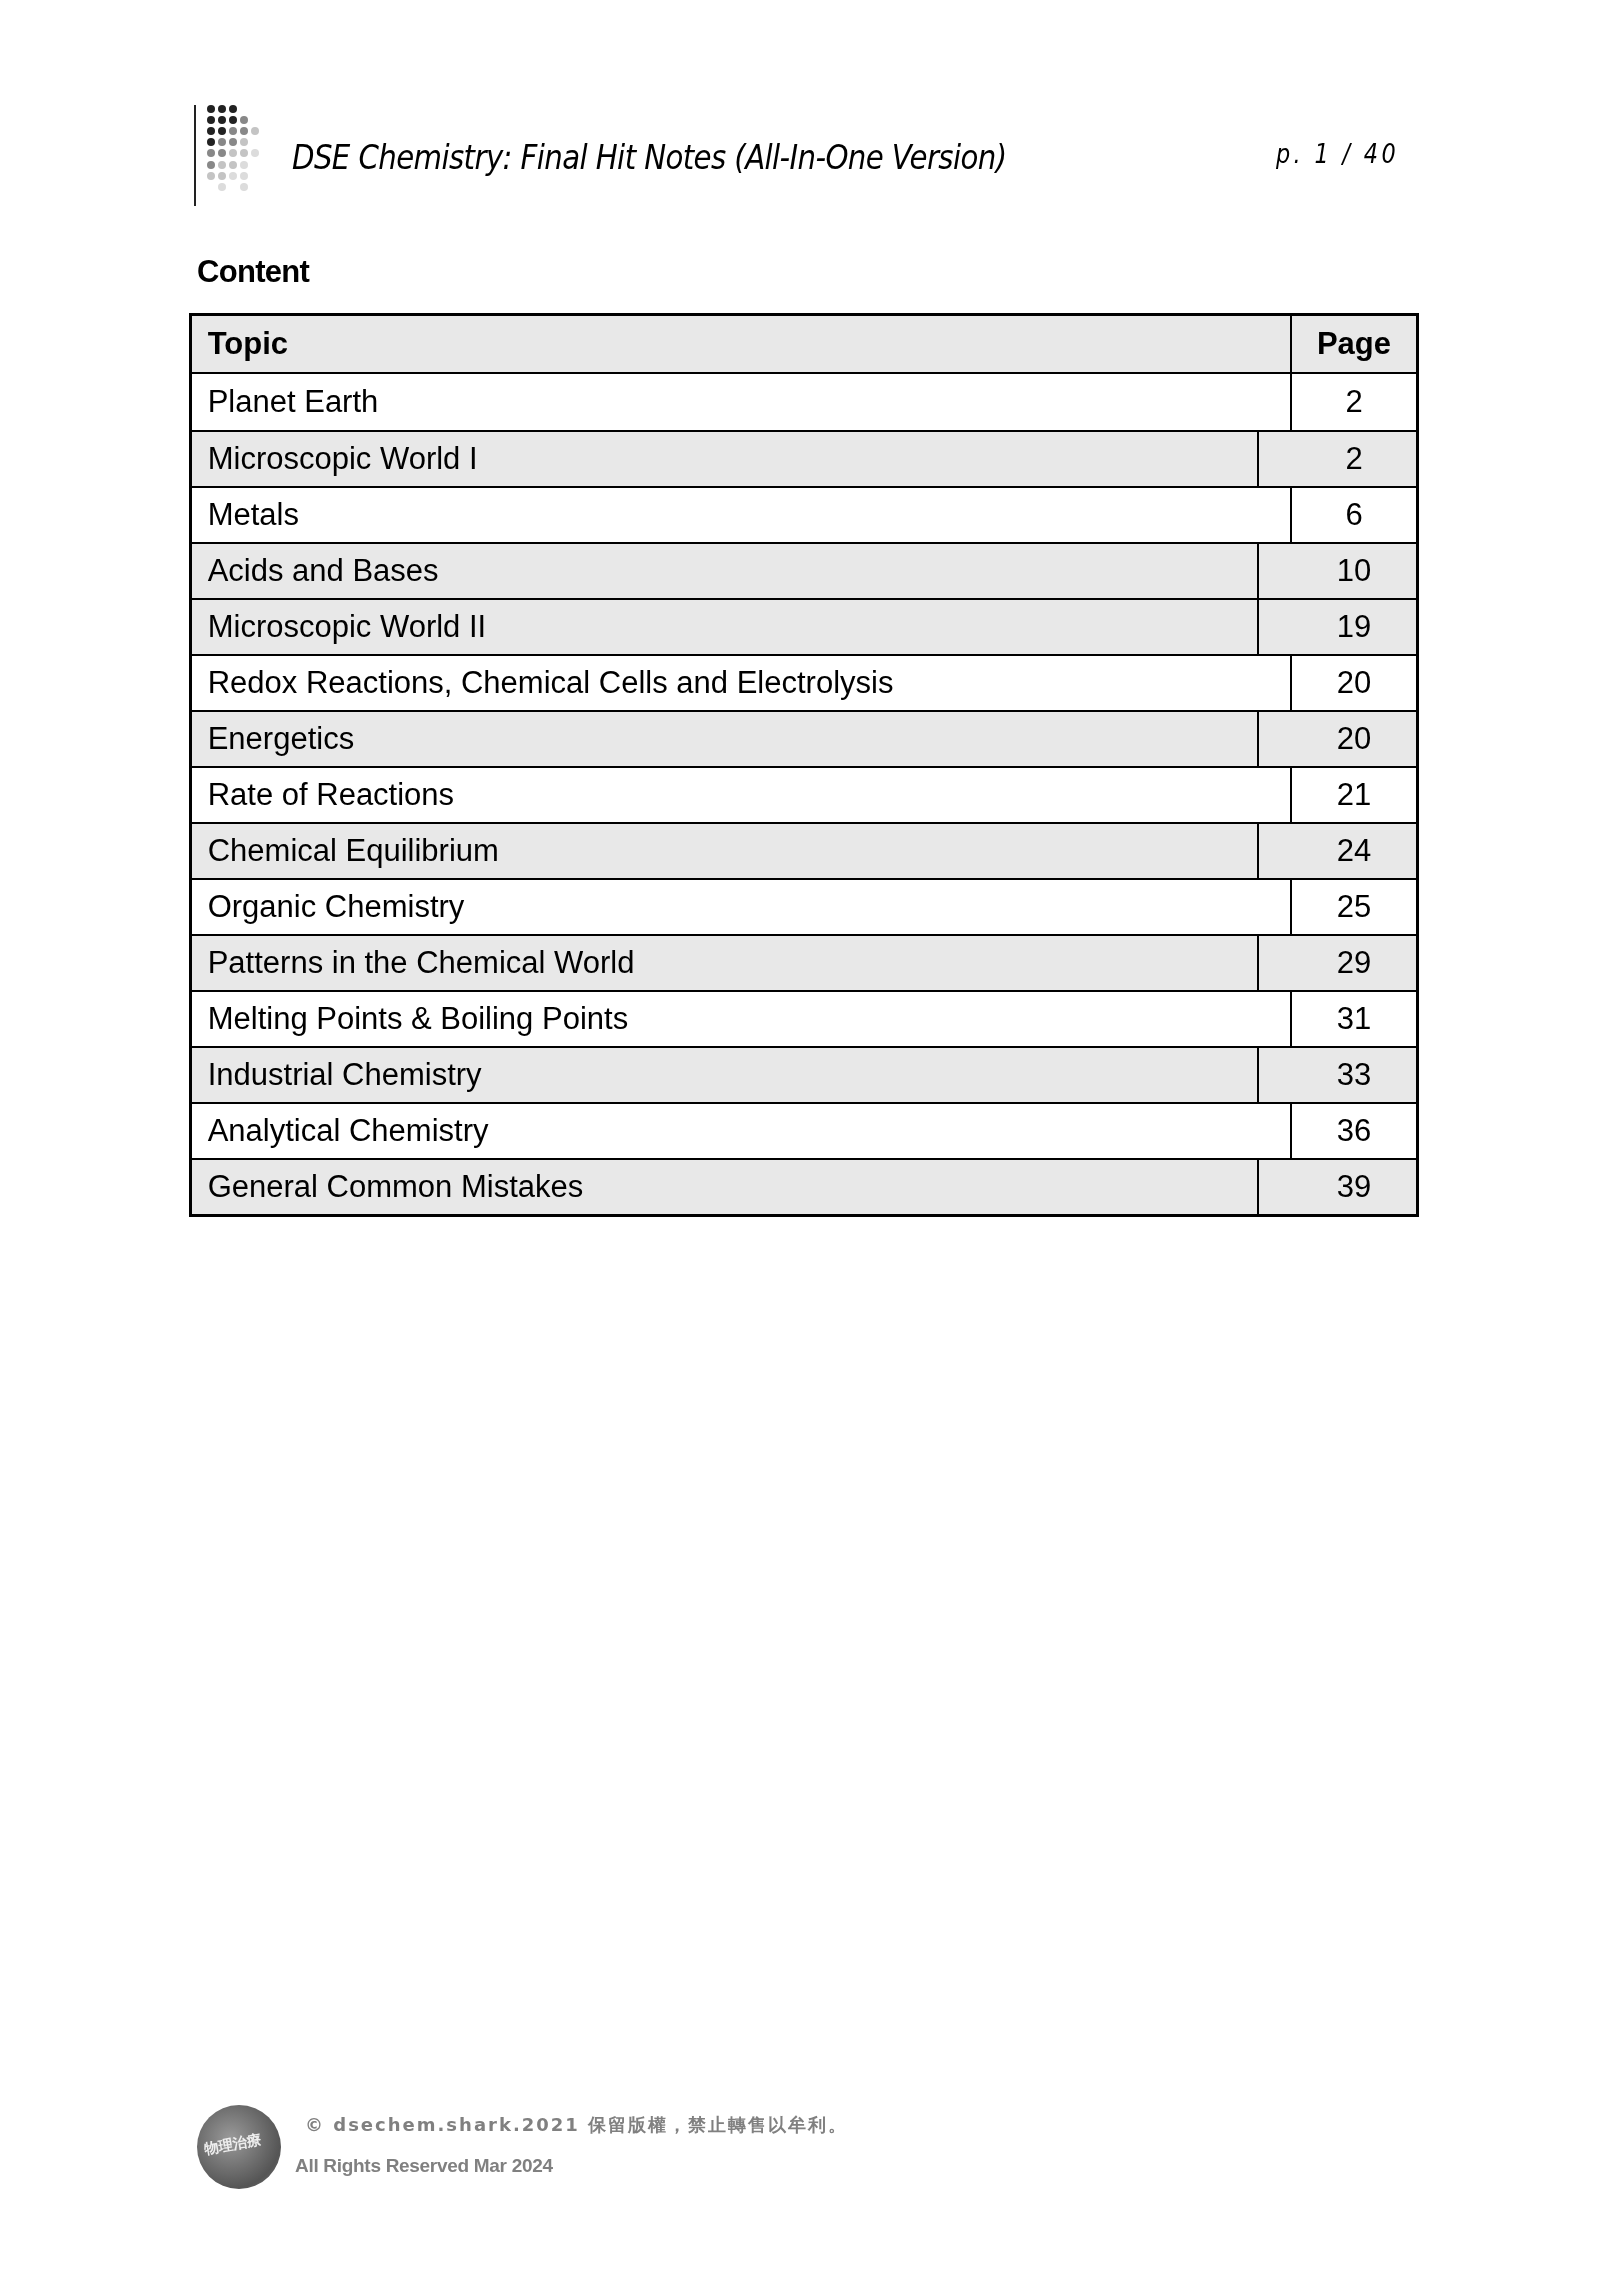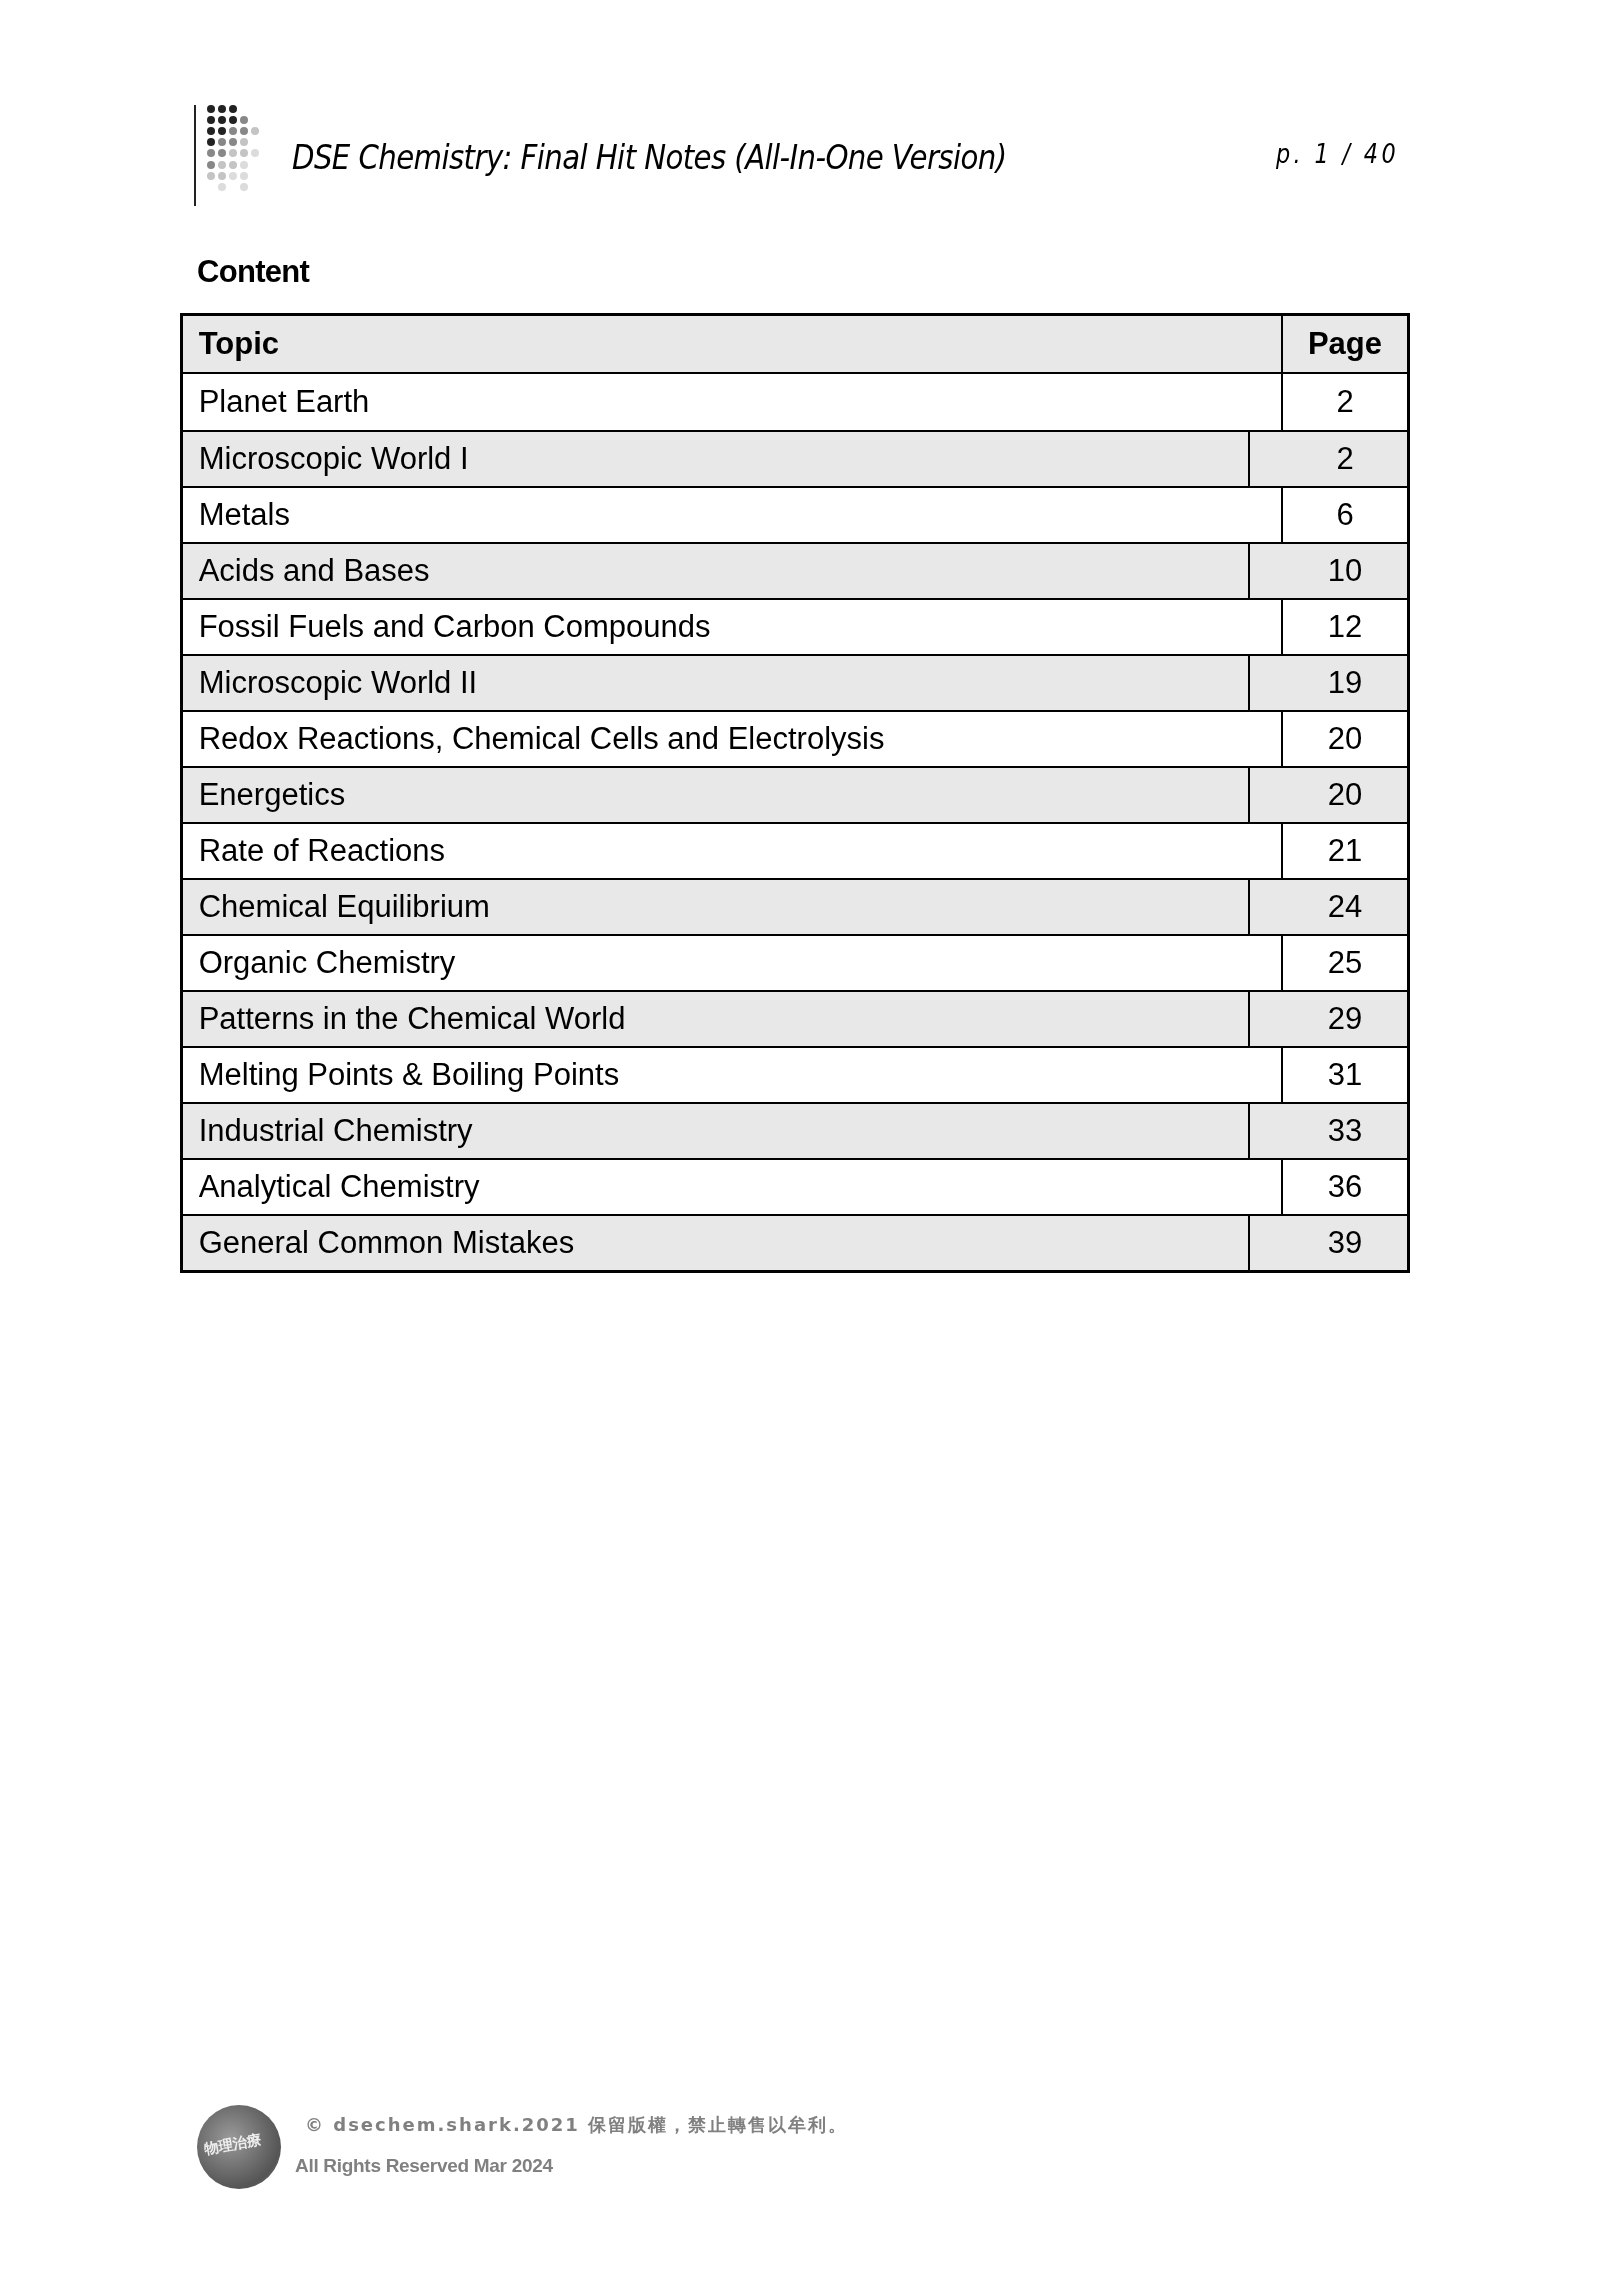--- a/index.html
+++ b/index.html
@@ -7,21 +7,21 @@
 
   .header { position: absolute; left: 0; top: 0; width: 1442px; height: 209px; }
   .header-rule { position: absolute; left: 194px; top: 105px; width: 2px; height: 101px; background: #222; }
   .dots { position: absolute; left: 207px; top: 105px; width: 65px; height: 92px; }
   .dot { position: absolute; width: 7.9px; height: 7.9px; border-radius: 50%; }
   .doc-title { position: absolute; left: 292px; top: 137px; font-family: "DejaVu Sans", sans-serif; font-style: italic; font-size: 34px; letter-spacing: -0.7px; transform: scaleX(0.86); transform-origin: left center; white-space: nowrap; }
   .page-num { position: absolute; left: 1276px; top: 139px; font-family: "DejaVu Sans", sans-serif; font-style: italic; font-size: 26px; transform: scaleX(0.86); transform-origin: left center; white-space: nowrap; letter-spacing: 3.9px; }
 
   .section-title { position: absolute; left: 197px; top: 254px; font-size: 31px; font-weight: bold; letter-spacing: -0.7px; }
 
-  .toc { position: absolute; left: 180px; top: 313px; width: 1230px; border: 3.9px solid #000; box-sizing: border-box; border-collapse: collapse; }
+  .toc { position: absolute; left: 189px; top: 313px; width: 1230px; border: 3.9px solid #000; box-sizing: border-box; border-collapse: collapse; }
   .toc-row { display: flex; height: 56px; border-top: 2px solid #000; box-sizing: border-box; }
   .toc-row.head { border-top: none; border-bottom: 2px solid #000; height: 58px; }
   .toc-row:nth-child(2) { border-top: none; }
   .toc-row.shade { background: #e8e8e8; gap: 33px; }
   .toc-row.head { background: #e8e8e8; }
   .cell-topic { flex: 1; display: flex; align-items: center; padding-left: 15.7px; font-size: 31px; border-right: 2.6px solid #000; white-space: nowrap; }
   .cell-page { width: 124px; display: flex; align-items: center; justify-content: center; font-size: 31px; }
   .toc-row.head .cell-topic, .toc-row.head .cell-page { font-weight: bold; }
 
   .footer { position: absolute; left: 196px; top: 2100px; width: 982px; height: 92px; }
@@ -88,24 +88,20 @@
       <div class="cell-page">2</div>
     </div>
     <div class="toc-row">
       <div class="cell-topic">Metals</div>
       <div class="cell-page">6</div>
     </div>
     <div class="toc-row shade">
       <div class="cell-topic">Acids and Bases</div>
       <div class="cell-page">10</div>
     </div>
-    <div class="toc-row">
-      <div class="cell-topic">Fossil Fuels and Carbon Compounds</div>
-      <div class="cell-page">12</div>
-    </div>
     <div class="toc-row shade">
       <div class="cell-topic">Microscopic World II</div>
       <div class="cell-page">19</div>
     </div>
     <div class="toc-row">
       <div class="cell-topic">Redox Reactions, Chemical Cells and Electrolysis</div>
       <div class="cell-page">20</div>
     </div>
     <div class="toc-row shade">
       <div class="cell-topic">Energetics</div>

